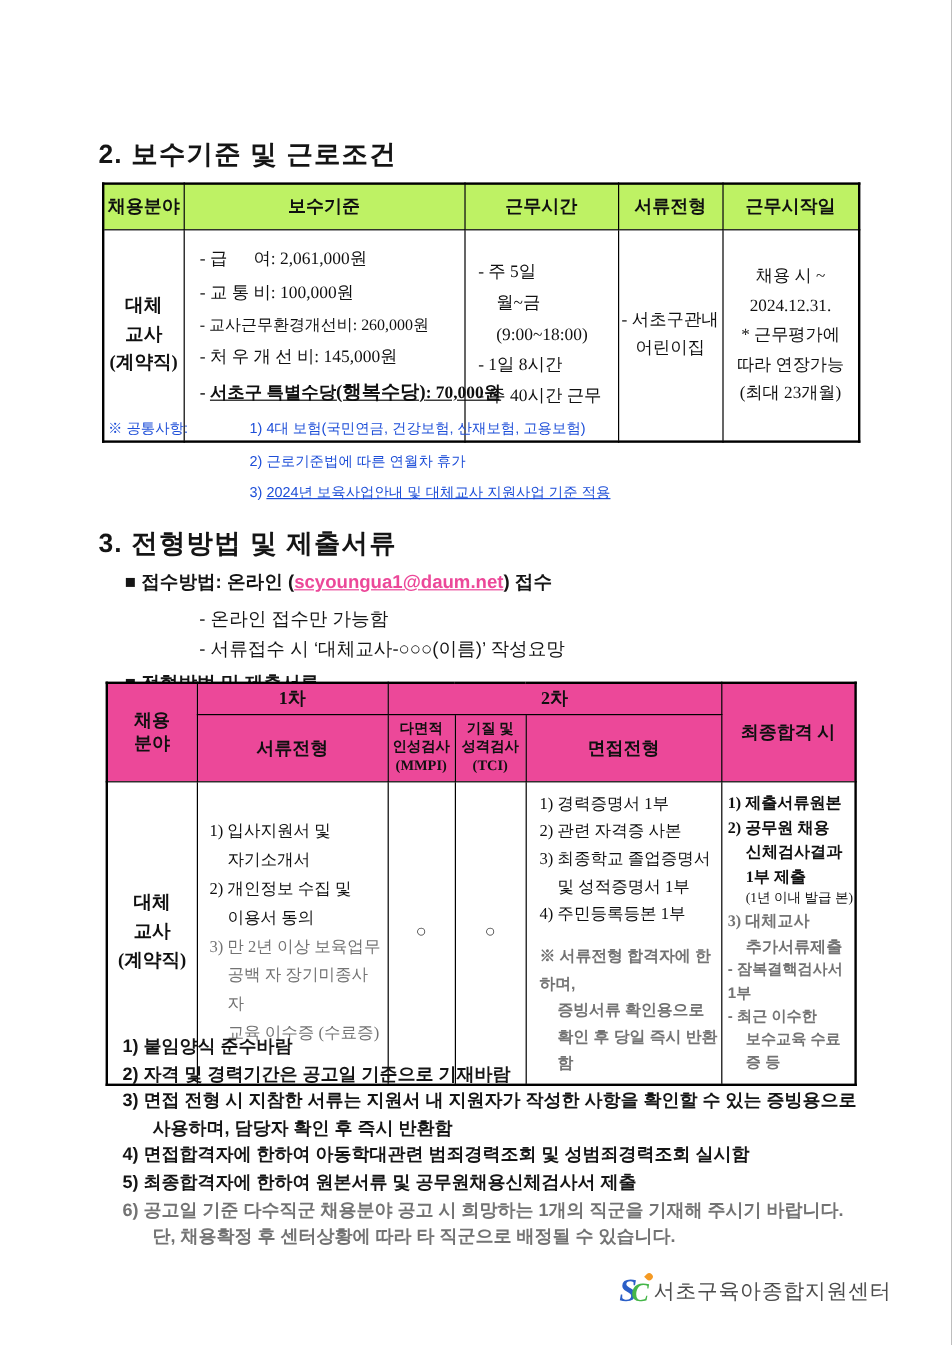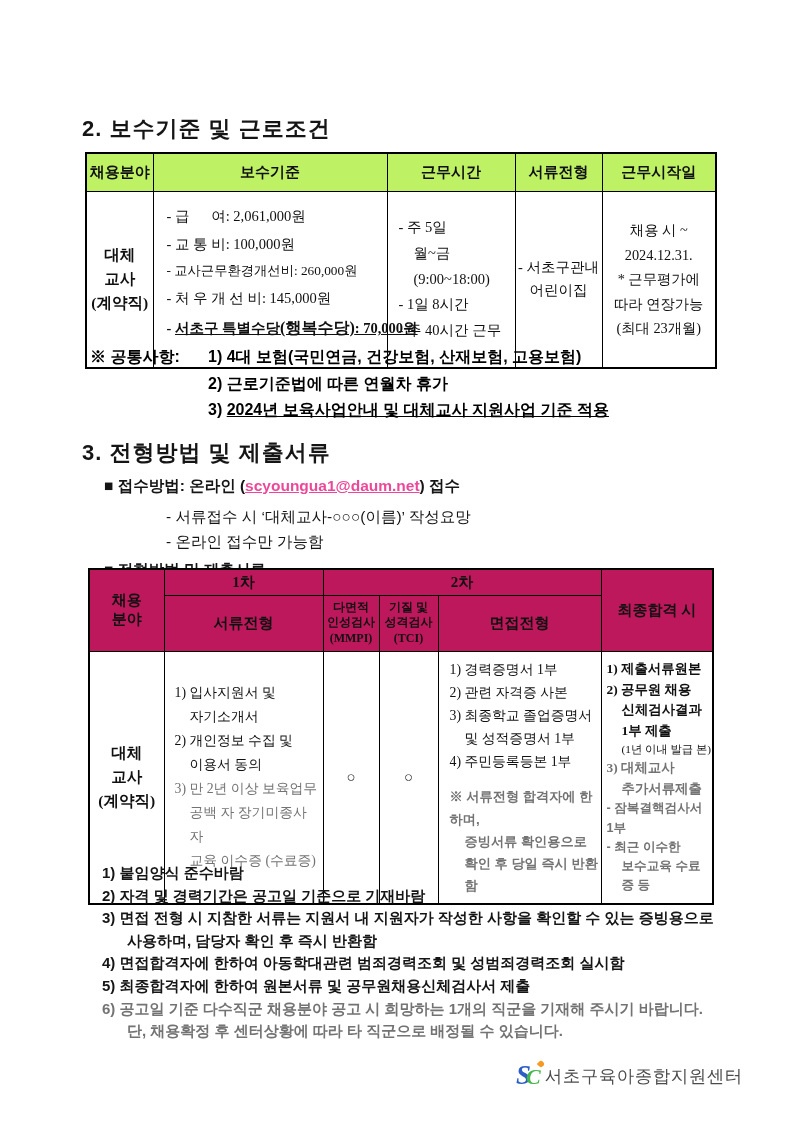--- a/index.html
+++ b/index.html
@@ -30,42 +30,42 @@
   .pay-line.special { font-weight:bold; }
   .pay-line.special .u { text-decoration:underline; }
   .pay-line.special .paren { font-size:16px; }
   .c-hours { padding-left:11px; font-size:14.5px; line-height:1.78; }
   .c-hours .ind { padding-left:15px; }
   .c-place { text-align:center; font-size:14.5px; line-height:1.6; }
   .c-start { text-align:center; font-size:14.3px; line-height:1.72; }
   
   .common-notes {
     position:absolute; left:90px; top:344px; display:flex;
-    font-family:"Liberation Sans", sans-serif; font-weight:700;
-    font-size:16px; line-height:26.5px; color:#000000;
+    font-family:"Liberation Sans", sans-serif; font-weight:400;
+    font-size:12px; line-height:26.5px; color:#1d4ed8;
   }
   .common-notes .lbl { width:118px; white-space:pre; }
   .common-notes .itm3 .u { text-decoration:underline; }
   
   .apply-block {
     position:absolute; left:104px; top:473px;
     font-family:"Liberation Sans", sans-serif; font-weight:600;
     font-size:15.5px; line-height:25px; color:#151515;
   }
   .apply-block .sub { margin-left:62px; font-weight:500; }
   .apply-block .first { margin-bottom:6px; }
   .apply-block .sel { margin-top:3px; }
   .apply-block a { color:#ec4899; text-decoration:underline; }
   
   table.t2 {
     position:absolute; left:88px; top:568px; width:624px;
     border-collapse:collapse; table-layout:fixed; border:2px solid #000;
   }
   table.t2 th, table.t2 td { border:1.3px solid #000; vertical-align:middle; }
-  table.t2 th { background:#be185d; font-weight:bold; text-align:center; font-size:15px; }
+  table.t2 th { background:#ec4899; font-weight:bold; text-align:center; font-size:15px; }
   table.t2 tr.h1 th { height:26px; }
   table.t2 tr.h2 th { height:56px; }
   table.t2 th.small { font-size:12px; line-height:1.3; font-weight:bold; }
   table.t2 td { height:212px; }
   .c2-field { text-align:center; font-weight:bold; font-size:15.5px; line-height:1.55; }
   .c2-doc { font-size:13.8px; line-height:1.74; padding:6px 2px 6px 10px; }
   .c2-doc .ind, .c2-int .ind, .c2-final .ind { padding-left:15px; }
   .blue { color:#737373; }
   .c2-mark { text-align:center; font-size:15px; color:#333; }
   .c2-int { font-size:13.8px; line-height:1.68; padding:6px 2px 6px 11px; }
@@ -162,22 +162,22 @@
       <div>1) 4대 보험(국민연금, 건강보험, 산재보험, 고용보험)</div>
       <div>2) 근로기준법에 따른 연월차 휴가</div>
       <div class="itm3"><span>3) </span><span class="u">2024년 보육사업안내 및 대체교사 지원사업 기준 적용</span></div>
     </div>
   </div>
 
   <div class="sec-title" style="top:438px;">3. 전형방법 및 제출서류</div>
 
   <div class="apply-block">
     <div class="first"><span>■ 접수방법: 온라인 (</span><a href="#">scyoungua1@daum.net</a><span>) 접수</span></div>
+    <div class="sub">- 온라인 접수만 가능함</div>
     <div class="sub">- 서류접수 시 ‘대체교사-○○○(이름)’ 작성요망</div>
-    <div class="sub">- 온라인 접수만 가능함</div>
     <div class="sel">■ 전형방법 및 제출서류</div>
   </div>
 
   <table class="t2">
     <colgroup>
       <col style="width:75px">
         <col style="width:159px">
         <col style="width:56px">
         <col style="width:59px">
         <col style="width:163px">

